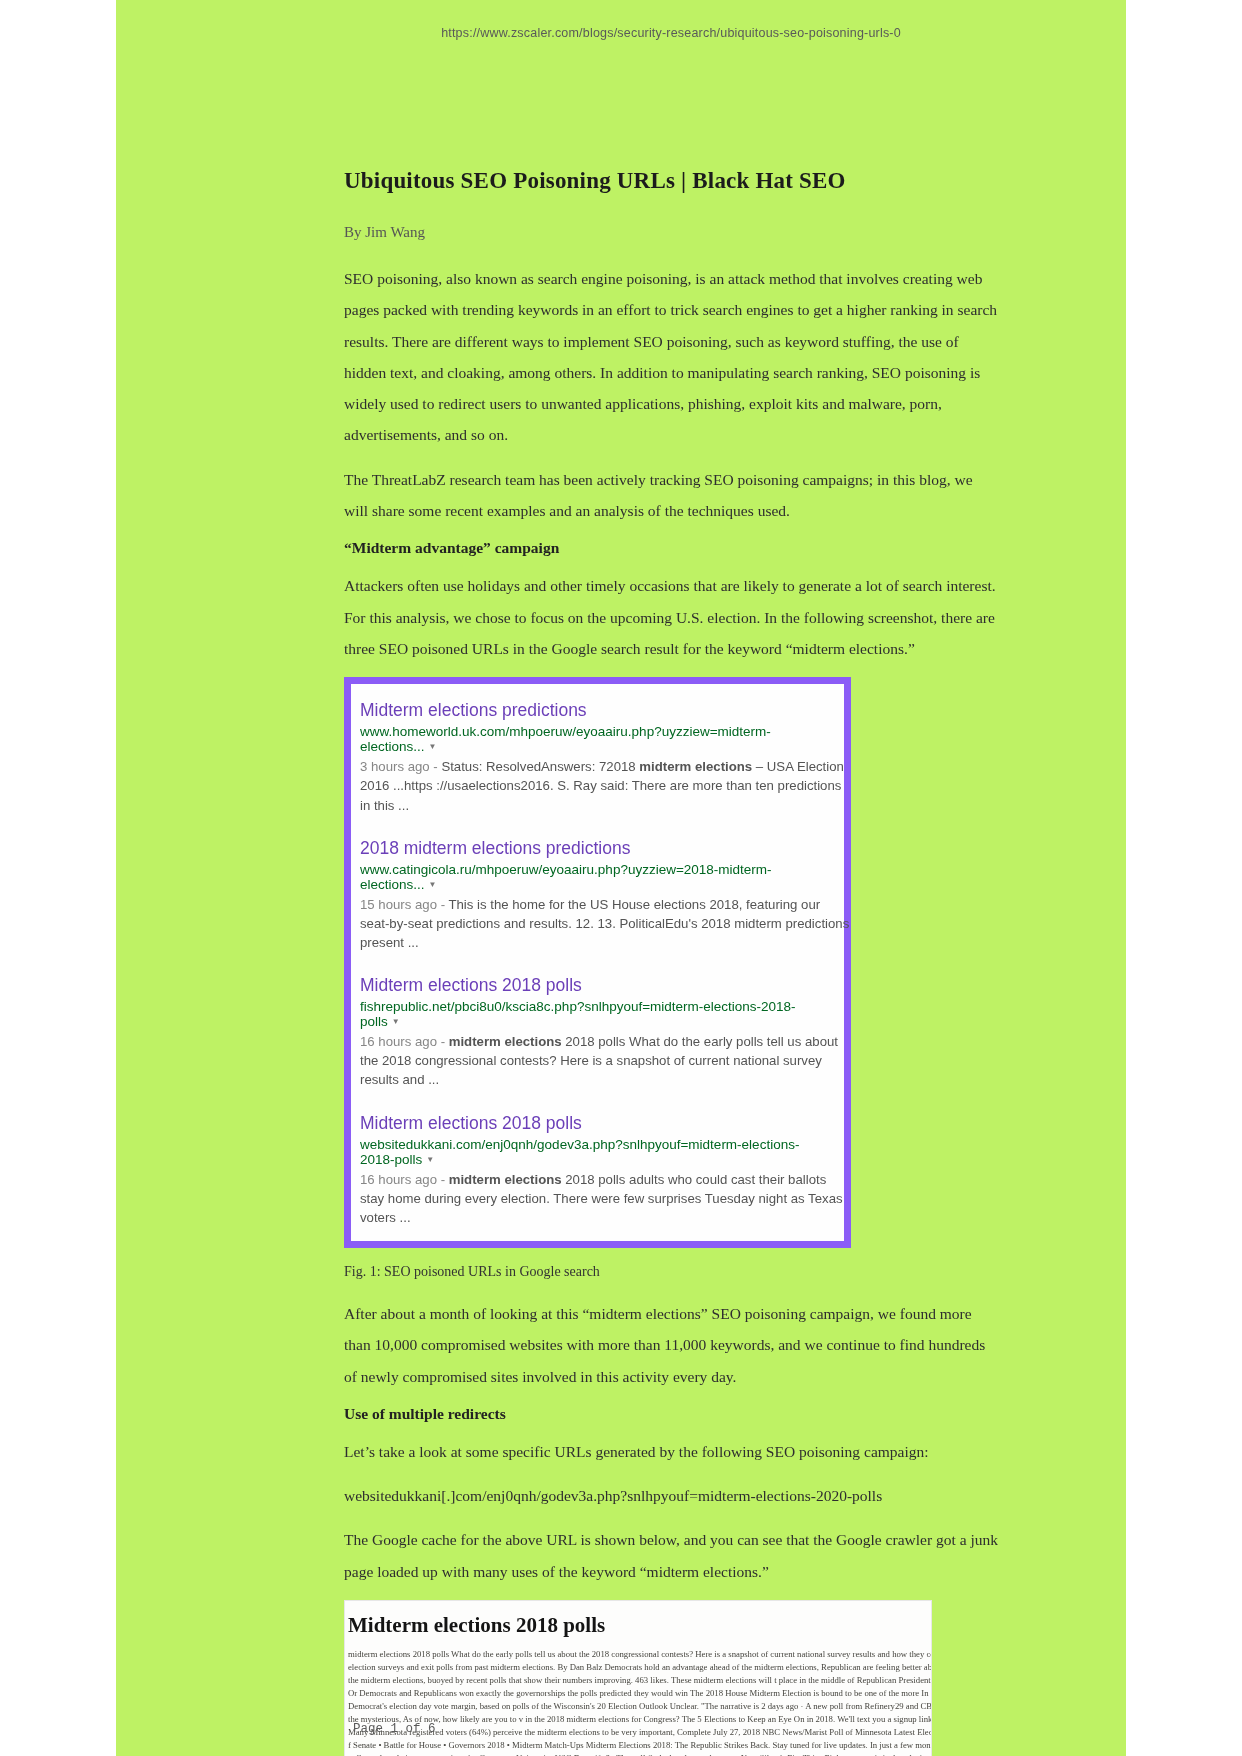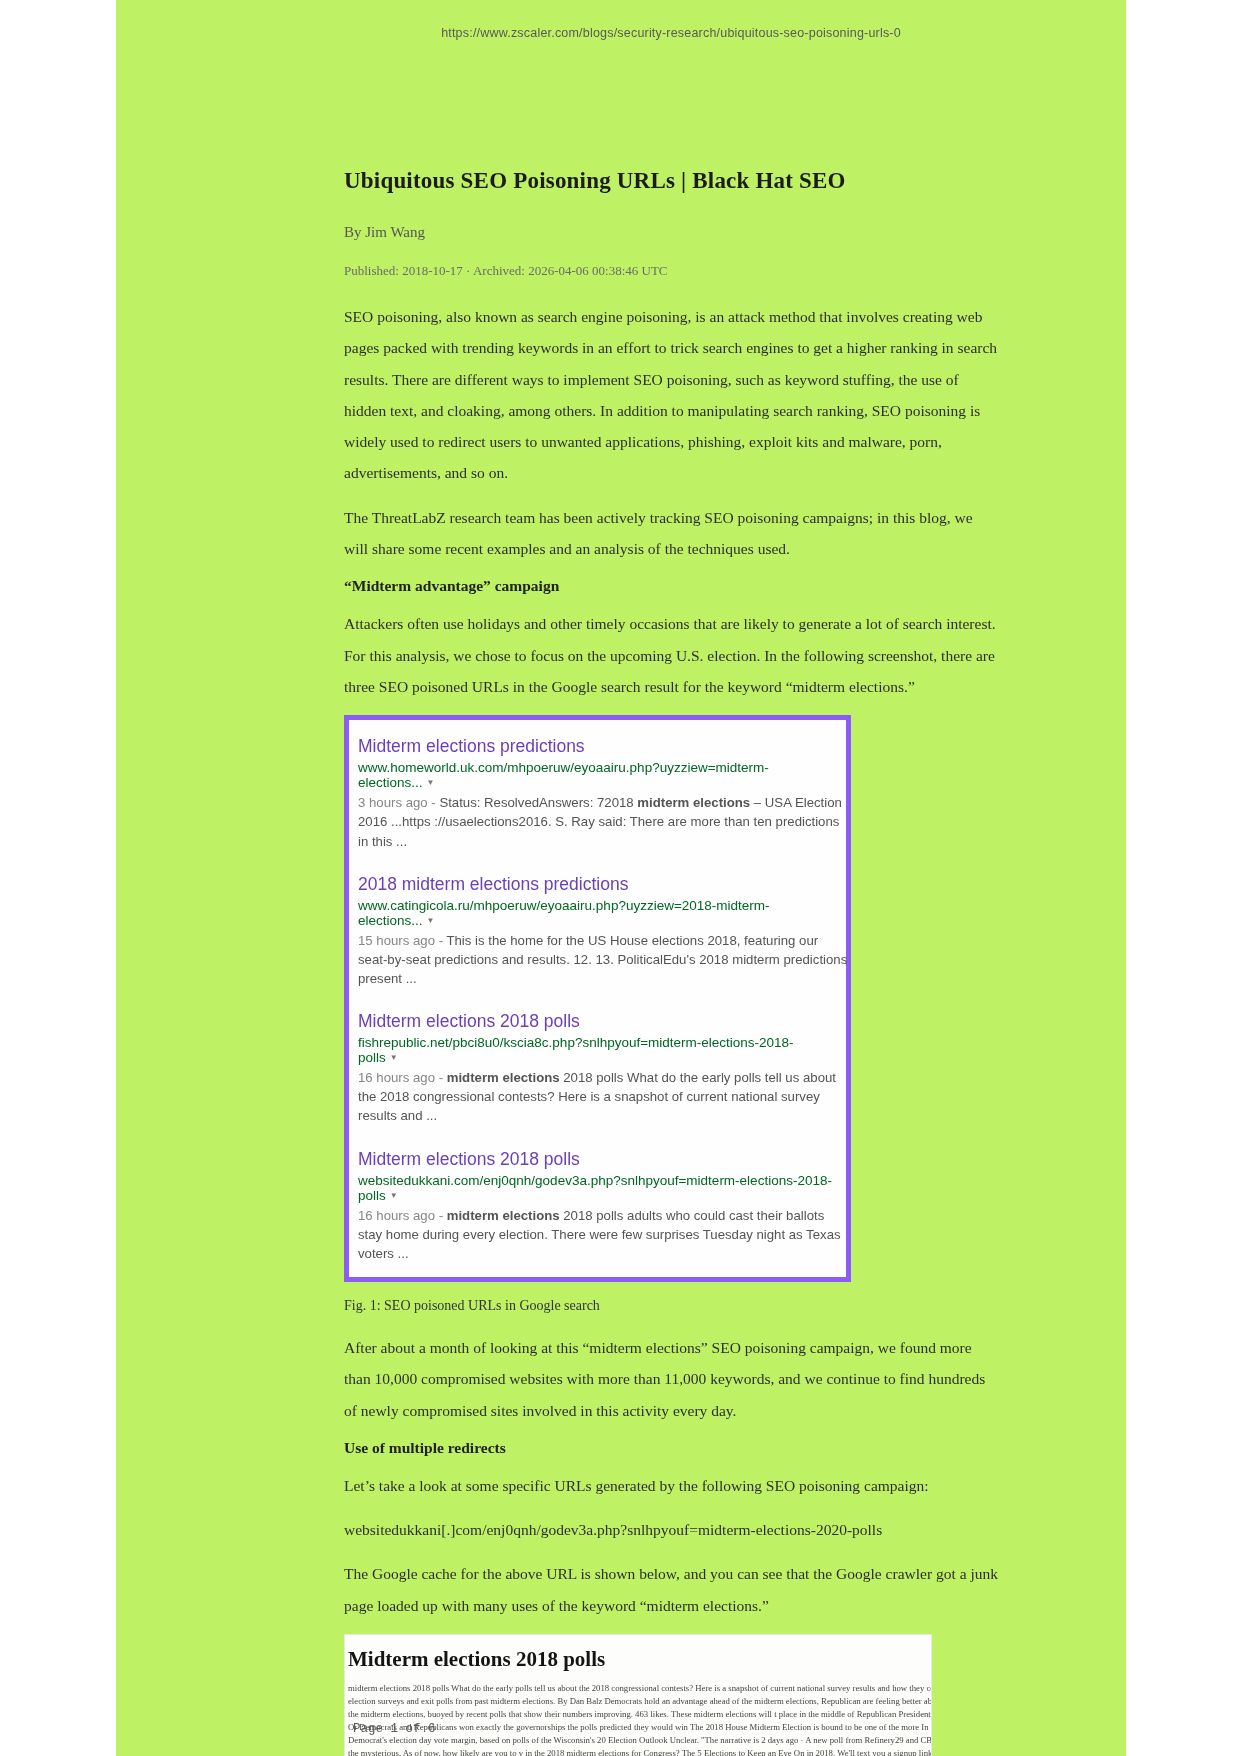--- a/index.html
+++ b/index.html
@@ -61,21 +61,21 @@
     margin: 8px 0 13px 0;
   }
   .fig-caption {
     font-size: 14px;
     color: #333333;
     margin: 6px 0 18px 0;
   }
   
   .fig1 {
     width: 507px;
-    border: 5px solid #8b5cf6;
+    border: 7px solid #8b5cf6;
     background: #fefefe;
     padding: 16px 14px 6px 9px;
     margin: 8px 0 16px 0;
     font-family: "Liberation Sans", sans-serif;
   }
   .g-result { margin-bottom: 23px; }
   .g-title {
     font-size: 17.5px;
     font-weight: 400;
     margin-bottom: 3px;
@@ -142,21 +142,20 @@
 <div class="page">
 
   <div class="top-url">https://www.zscaler.com/blogs/security-research/ubiquitous-seo-poisoning-urls-0</div>
 
   <div class="article">
 
     <h1 class="title">Ubiquitous SEO Poisoning URLs | Black Hat SEO</h1>
 
     <div class="byline">By Jim Wang</div>
 
-    <div class="published">Published: 2018-10-17 · Archived: 2026-04-06 00:38:46 UTC</div>
 
     <p class="body-p">SEO poisoning, also known as search engine poisoning, is an attack method that involves creating web pages packed with trending keywords in an effort to trick search engines to get a higher ranking in search results. There are different ways to implement SEO poisoning, such as keyword stuffing, the use of hidden text, and cloaking, among others. In addition to manipulating search ranking, SEO poisoning is widely used to redirect users to unwanted applications, phishing, exploit kits and malware, porn, advertisements, and so on.</p>
 
     <p class="body-p">The ThreatLabZ research team has been actively tracking SEO poisoning campaigns; in this blog, we will share some recent examples and an analysis of the techniques used.</p>
 
     <h3 class="section-h">“Midterm advantage” campaign</h3>
 
     <p class="body-p">Attackers often use holidays and other timely occasions that are likely to generate a lot of search interest. For this analysis, we chose to focus on the upcoming U.S. election. In the following screenshot, there are three SEO poisoned URLs in the Google search result for the keyword “midterm elections.”</p>
 
     <div class="fig1">

